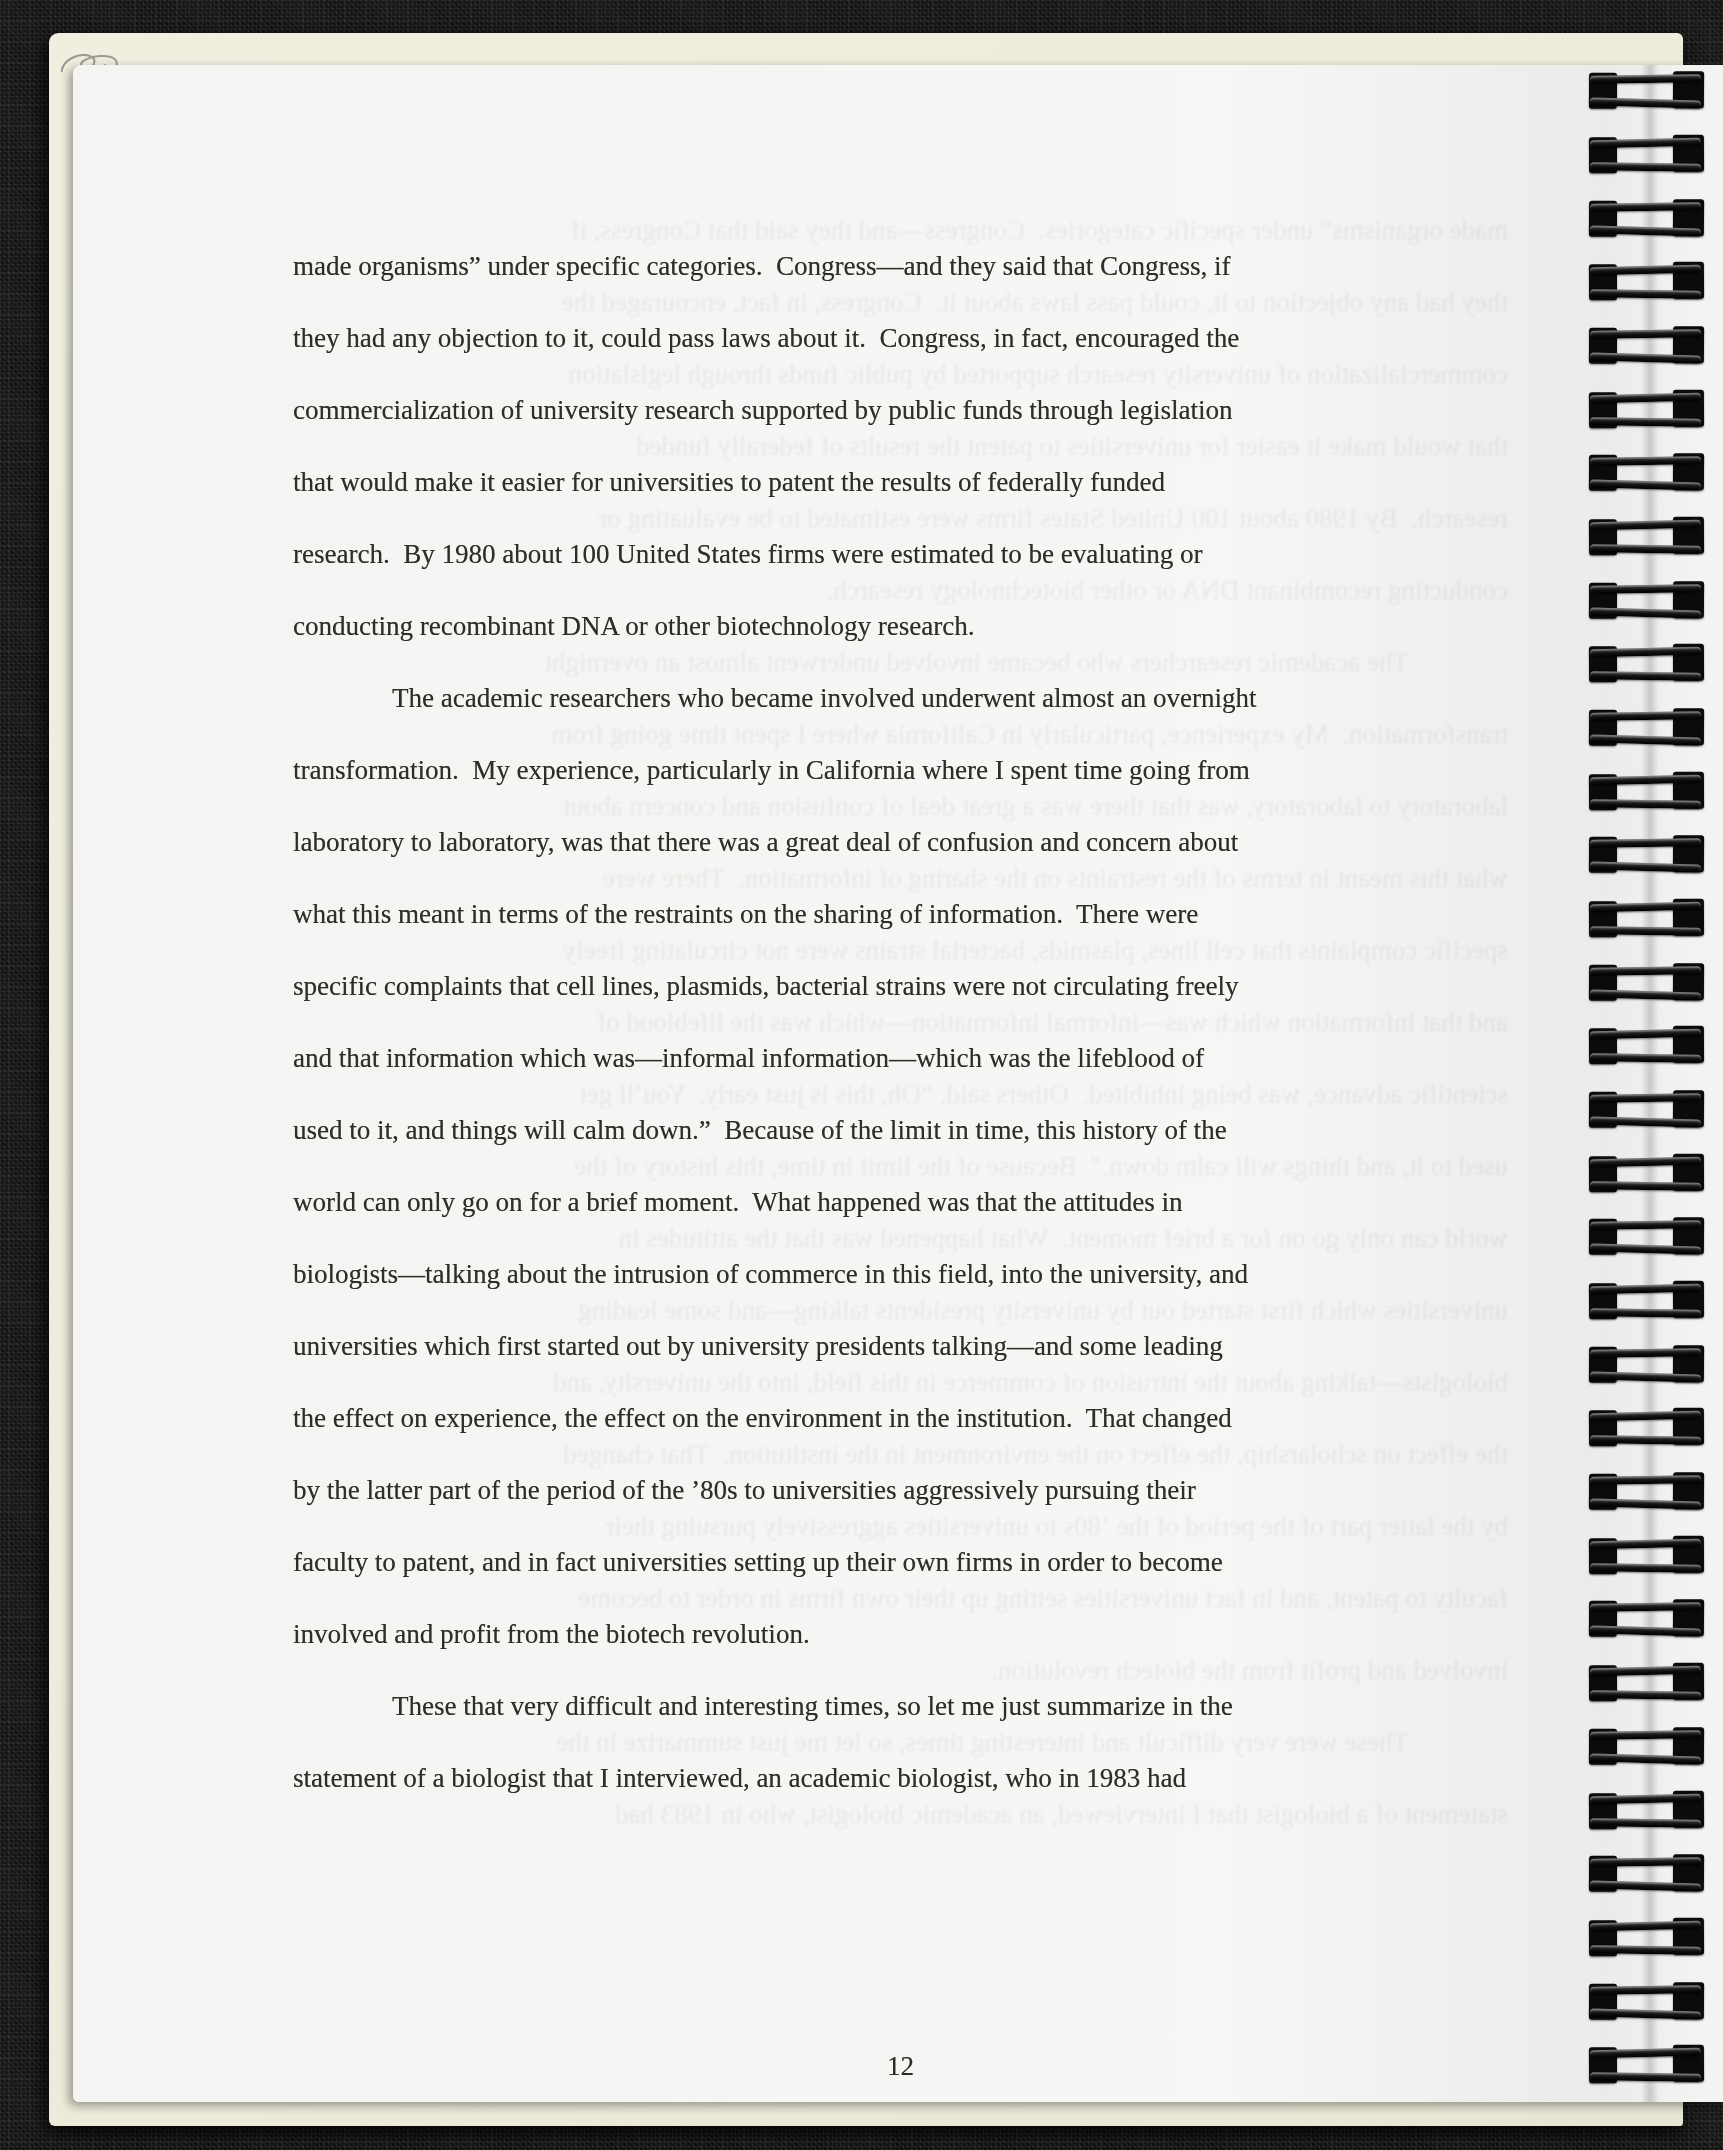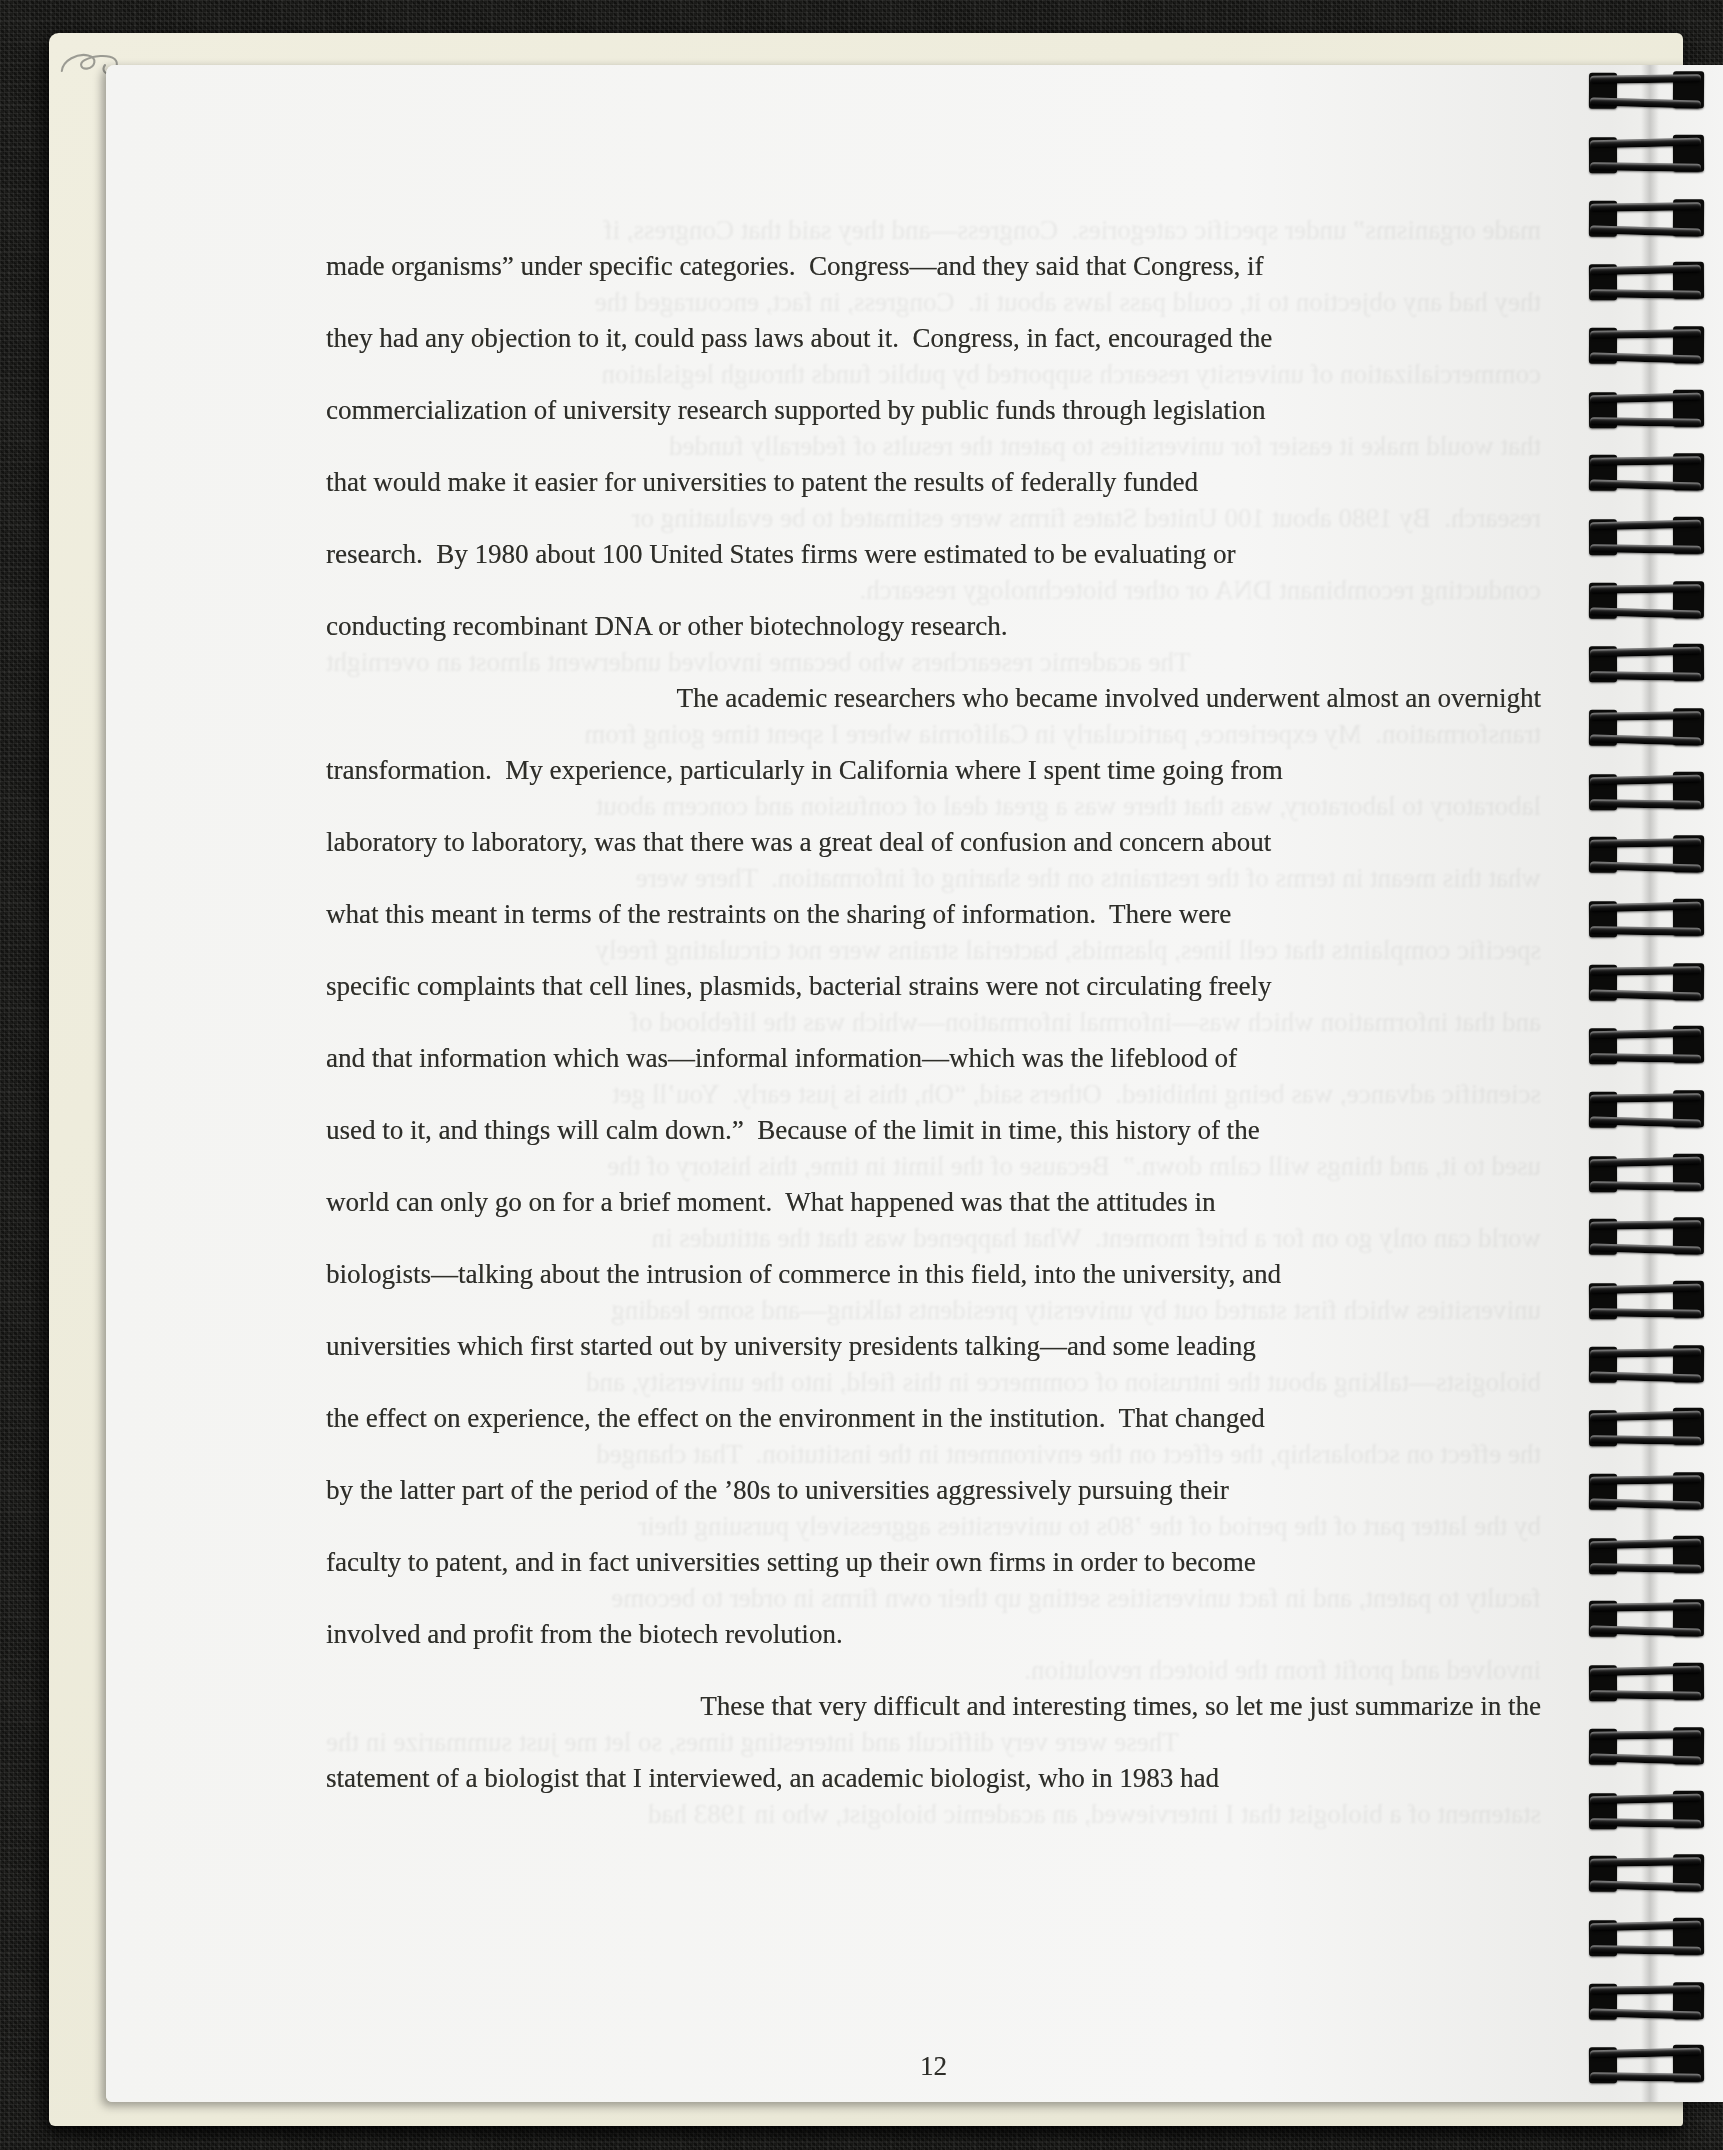--- a/index.html
+++ b/index.html
@@ -24,39 +24,38 @@
   .pencil-mark{
     position:absolute;left:57px;top:47px;
     opacity:.85;
   }
   .page{
     position:absolute;
     left:73px;top:65px;right:0;height:2037px;
     background:linear-gradient(90deg,#f4f4f2 0%,#f6f6f5 70%,#ebebe9 93%,#f1f1ef 97%,#f4f4f3 100%);
     border-radius:8.4px 0 0 6px;
     box-shadow:-3.6px 3.6px 9.6px rgba(0,0,0,.35);
-    margin-left:33px;
   }
   .gutter-shadow{
     position:absolute;
     top:65px;height:2037px;left:1641px;width:18px;
     background:linear-gradient(90deg, rgba(0,0,0,0) 0%, #d4d4d2 35%, #c9c9c7 50%, #d8d8d6 70%, rgba(0,0,0,0) 100%);
   }
   .text-block{
     position:absolute;
     left:220px;top:165px;width:1215px;
     color:#2e2e29;
     font-size:27px;
     text-shadow:0.2px 0.2px 0 rgba(46,46,41,.55);
   }
   .line{
     height:72px;line-height:72px;
     white-space:pre;
   }
-  .para.indent .line:first-child{ text-indent:99px;text-align:right; }
+  .para.indent .line:first-child{ text-indent:99px; }
   .ghost{
     position:absolute;
     left:220px;top:129px;width:1215px;
     color:#3a3a36;
     font-size:27px;
     opacity:.075;
     filter:blur(1.2px);
     transform:scaleX(-1);
     pointer-events:none;
   }

